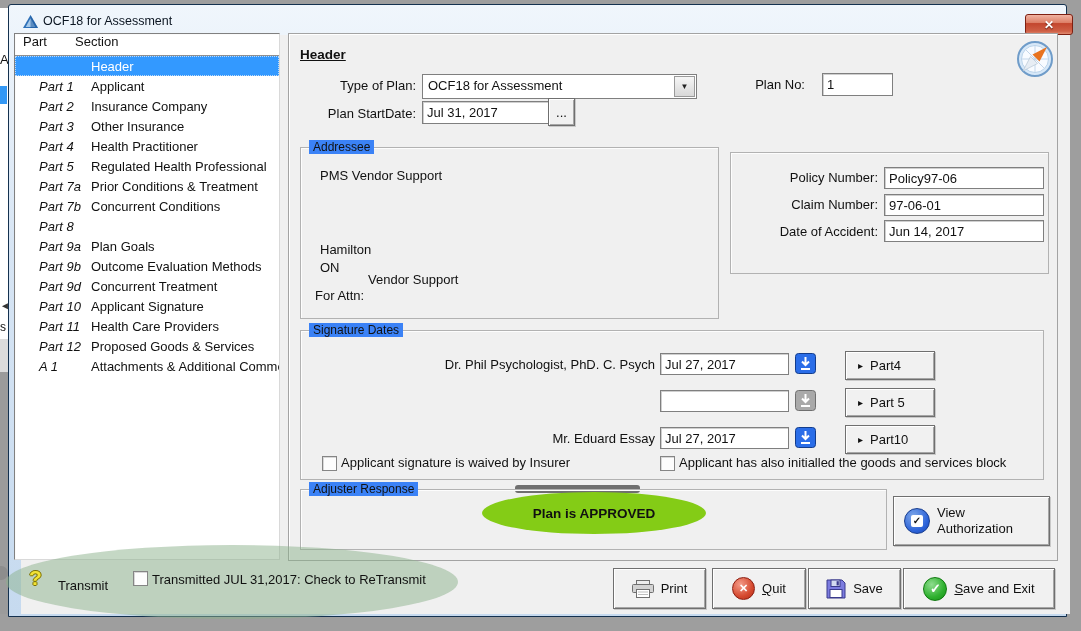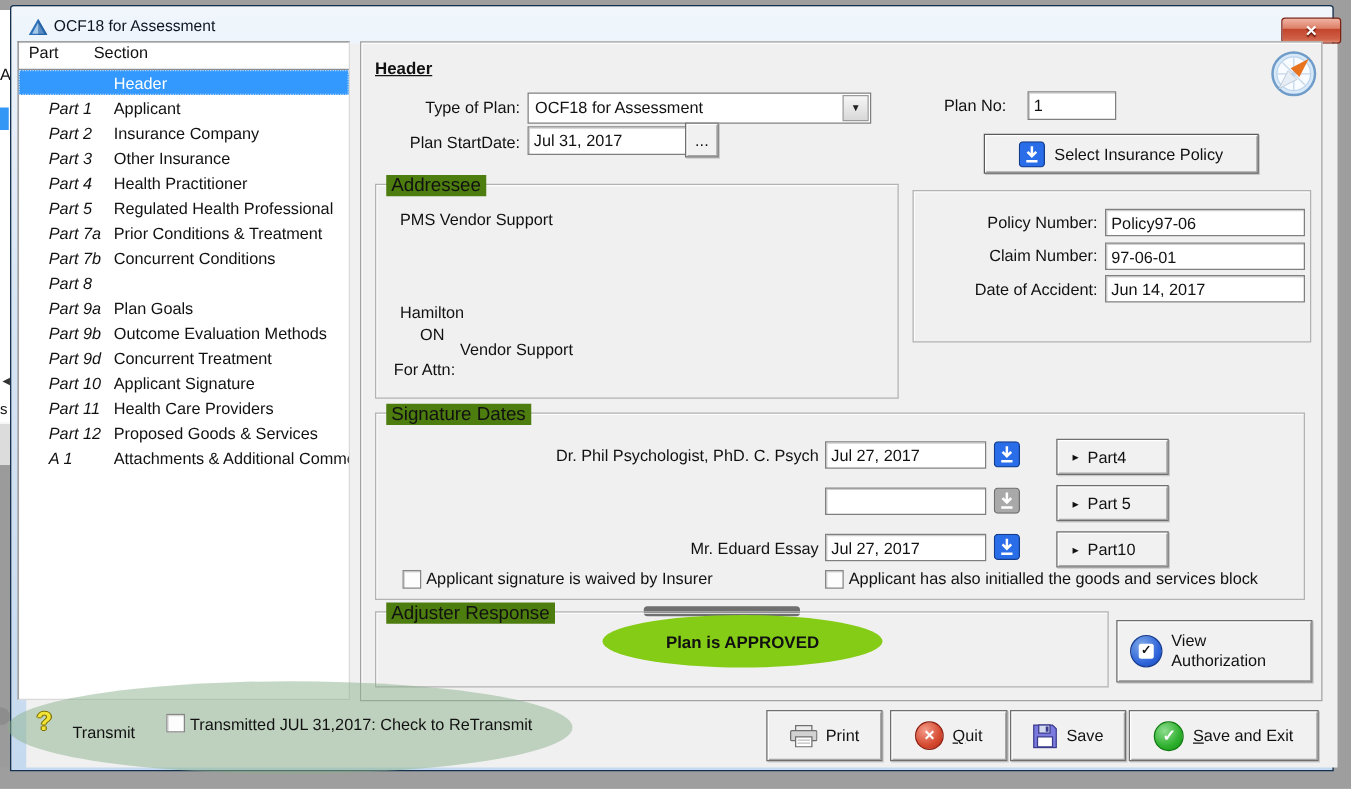--- a/index.html
+++ b/index.html
@@ -34,21 +34,21 @@
     border:1px solid #a3a3a3;box-shadow:inset 1px 1px 0 #ffffff;}
 
   .lbl{position:absolute;white-space:nowrap;}
   .rlbl{position:absolute;text-align:right;white-space:nowrap;}
   .tb{position:absolute;background:#fff;border:1px solid #7f7f7f;box-shadow:inset 1px 1px 0 #cfcfcf;
       display:flex;align-items:center;padding:0 4px;white-space:nowrap;overflow:hidden;}
   .btn{position:absolute;background:#f1f1f1;border:1px solid #6f6f6f;
       box-shadow:inset 1px 1px 0 #ffffff,inset -1px -1px 0 #a6a6a6,1px 1px 0 #c9c9c9;
       display:flex;align-items:center;justify-content:center;gap:7px;cursor:pointer;font-size:13px;color:#111;}
   .gb{position:absolute;border:1px solid #b2b2b2;box-shadow:inset 1px 1px 0 #fdfdfd;}
-  .gb>.gt{position:absolute;top:-8px;left:8px;background:#4d7c0f;padding:0 4px;font-size:15px;}
+  .gb>.gt{position:absolute;top:-8px;left:8px;background:#3b82f6;padding:0 4px;font-size:12px;}
   .cb{position:absolute;width:13px;height:13px;background:#fdfdfd;border:1px solid #858585;box-shadow:inset 1px 1px 0 #d8d8d8;cursor:pointer;}
   .heading{position:absolute;font-weight:bold;text-decoration:underline;font-size:13.5px;}
 
   
   #combo{position:absolute;left:422px;top:74px;width:273px;height:23px;background:#fff;border:1px solid #7f7f7f;}
   #combo .val{position:absolute;left:5px;top:3px;white-space:nowrap;}
   #combo .drop{position:absolute;right:1px;top:1px;bottom:1px;width:19px;background:linear-gradient(180deg,#f6f6f6,#d8d8d8);
       border:1px solid #9a9a9a;display:flex;align-items:center;justify-content:center;font-size:8px;color:#222;cursor:pointer;}
 
   .dlicon{display:block;}
@@ -187,43 +187,35 @@
     <span class="drop">▼</span>
   </div>
 
   <div class="rlbl" style="left:725px;top:77px;width:80px;">Plan No:</div>
   <div class="tb" style="left:822px;top:73px;width:61px;height:21px;">1</div>
 
   <div class="rlbl" style="left:296px;top:106px;width:120px;">Plan StartDate:</div>
   <div class="tb" style="left:422px;top:101px;width:119px;height:21px;">Jul 31, 2017</div>
   <div class="btn" style="left:548px;top:98px;width:25px;height:26px;">...</div>
 
-  <div class="btn" style="left:787px;top:107px;width:218px;height:30px;border-color:#5a5a5a;">
-    <svg class="dlicon" width="21" height="21" viewBox="0 0 21 21">
-      <rect x="0.5" y="0.5" width="20" height="20" rx="3" fill="#2a6de8" stroke="#123c8c"></rect>
-      <path d="M10.5 4v7M7 8.5l3.5 3.5L14 8.5" stroke="#fff" stroke-width="2" fill="none"></path>
-      <path d="M6 16h9" stroke="#fff" stroke-width="2"></path>
-    </svg>
-    <span>Select Insurance Policy</span>
-  </div>
 
   <svg class="abs" style="left:1016px;top:40px;" width="38" height="38" viewBox="0 0 38 38">
     <circle cx="19" cy="19" r="17" fill="#d7e8f8" stroke="#6f9cc9" stroke-width="2"></circle>
     <circle cx="19" cy="19" r="13.5" fill="#f8fbff" stroke="#bad3ea"></circle>
     <path d="M19 6v26M6 19h26M10 10l18 18M28 10L10 28" stroke="#c3d6ea" stroke-width="1"></path>
     <path d="M31 7 L16.5 14.5 L23.5 21.5 Z" fill="#e8731f"></path>
     <path d="M7 31 L21.5 23.5 L14.5 16.5 Z" fill="#e7edf4" stroke="#aebfce" stroke-width="0.6"></path>
   </svg>
 
   <div class="gb" style="left:300px;top:147px;width:417px;height:170px;">
     <span class="gt">Addressee</span>
   </div>
   <div class="lbl" style="left:320px;top:168px;">PMS Vendor Support</div>
   <div class="lbl" style="left:320px;top:242px;">Hamilton</div>
-  <div class="lbl" style="left:320px;top:260px;margin-left:16px;">ON</div>
+  <div class="lbl" style="left:320px;top:260px;">ON</div>
   <div class="lbl" style="left:315px;top:288px;">For Attn:</div>
   <div class="lbl" style="left:368px;top:272px;">Vendor Support</div>
 
   <div class="gb" style="left:730px;top:152px;width:317px;height:120px;"></div>
   <div class="rlbl" style="left:736px;top:170px;width:142px;">Policy Number:</div>
   <div class="tb" style="left:884px;top:167px;width:150px;height:20px;">Policy97-06</div>
   <div class="rlbl" style="left:736px;top:197px;width:142px;">Claim Number:</div>
   <div class="tb" style="left:884px;top:194px;width:150px;height:20px;">97-06-01</div>
   <div class="rlbl" style="left:736px;top:224px;width:142px;">Date of Accident:</div>
   <div class="tb" style="left:884px;top:220px;width:150px;height:20px;">Jun 14, 2017</div>

